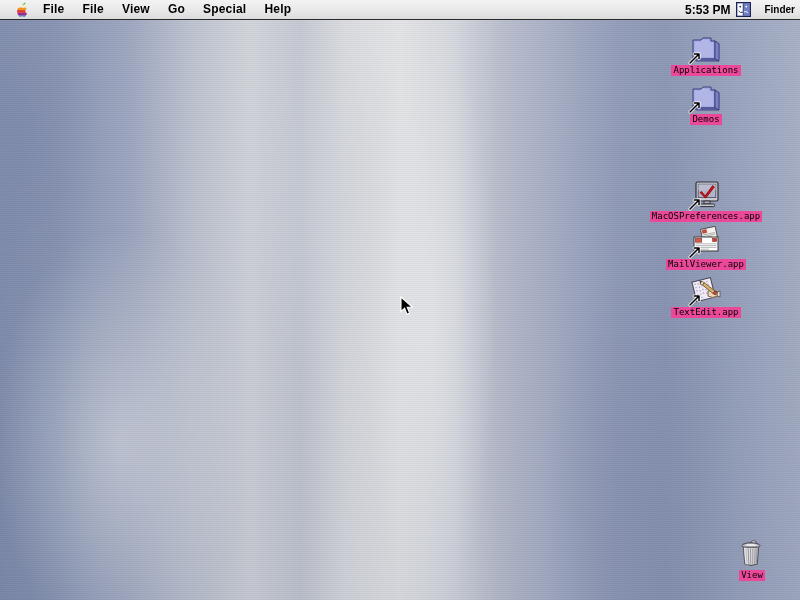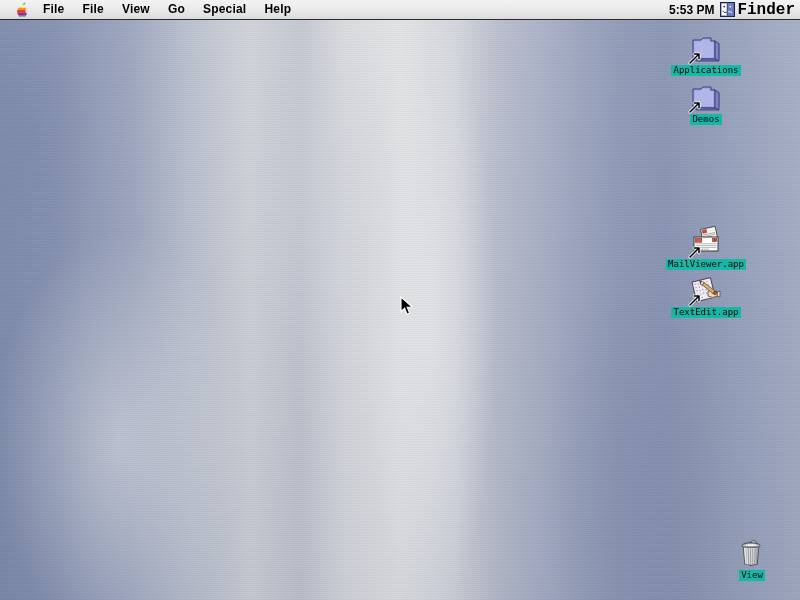--- a/index.html
+++ b/index.html
@@ -103,42 +103,43 @@
     font-size: 12px;
     font-weight: bold;
     color: #000;
   }
   #finder-menu {
     display: flex;
     align-items: center;
     gap: 2px;
   }
   #finder-menu-label {
-    font-family: Liberation Mono, monospace;
-    font-size: 16px;
+    font-family: Liberation Sans, sans-serif;
+    font-size: 10px;
     font-weight: bold;
     color: #000;
+    margin-left: 11px;
   }
 
   
   .desk-icon {
     position: absolute;
     width: 170px;
     display: flex;
     flex-direction: column;
     align-items: center;
     transform: translateX(-50%);
   }
   .icon-art {
     position: relative;
     width: 34px; height: 32px;
   }
   .icon-label {
     margin-top: 1px;
-    background: #14b8a6;
+    background: #ec4899;
     color: #000000;
     font-family: "DejaVu Sans Mono", "Liberation Mono", monospace;
     font-size: 9px;
     line-height: 11px;
     padding: 0px 2px;
     white-space: nowrap;
     border: 0;
   }
   .alias-arrow {
     position: absolute;
@@ -234,20 +235,37 @@
       </svg>
       <svg class="alias-arrow" viewBox="0 0 13 13">
         <path d="M2 11 L11 2 M11 2 L6.2 2 M11 2 L11 6.8" stroke="#ffffff" stroke-width="3.1" fill="none" stroke-linecap="round"></path>
         <path d="M2 11 L11 2 M11 2 L6.2 2 M11 2 L11 6.8" stroke="#000000" stroke-width="1.5" fill="none" stroke-linecap="round"></path>
       </svg>
     </div>
     <div class="icon-label">Demos</div>
   </div>
 
 
+  <div class="desk-icon" style="left:706px; top:178px;">
+    <div class="icon-art">
+      <svg width="34" height="32" viewBox="0 0 34 32">
+        <rect x="7" y="4" width="22" height="19" rx="1.5" fill="#c9c9cf" stroke="#2f2f3a" stroke-width="1.2"></rect>
+        <rect x="9.2" y="6.2" width="17.6" height="13.4" fill="#b2b2c8" stroke="#4a4a5e" stroke-width="0.8"></rect>
+        <rect x="9.2" y="6.2" width="17.6" height="6" fill="#c3c3d6" opacity="0.6"></rect>
+        <path d="M12.5 13.5 L16.2 17.8 L23.6 7.6 L25.4 9.0 L16.6 20.2 L11.0 14.6 Z" fill="#cc1111" stroke="#7c0000" stroke-width="0.7"></path>
+        <rect x="15" y="23" width="6" height="3" fill="#aeaeb8" stroke="#2f2f3a" stroke-width="0.9"></rect>
+        <rect x="10.5" y="26" width="15" height="2.6" rx="1" fill="#c9c9cf" stroke="#2f2f3a" stroke-width="1"></rect>
+      </svg>
+      <svg class="alias-arrow" viewBox="0 0 13 13">
+        <path d="M2 11 L11 2 M11 2 L6.2 2 M11 2 L11 6.8" stroke="#ffffff" stroke-width="3.1" fill="none" stroke-linecap="round"></path>
+        <path d="M2 11 L11 2 M11 2 L6.2 2 M11 2 L11 6.8" stroke="#000000" stroke-width="1.5" fill="none" stroke-linecap="round"></path>
+      </svg>
+    </div>
+    <div class="icon-label">MacOSPreferences.app</div>
+  </div>
 
   <div class="desk-icon" style="left:706px; top:226px;justify-content:flex-end;">
     <div class="icon-art">
       <svg width="34" height="32" viewBox="0 0 34 32">
         <g transform="rotate(-12 19 10)">
           <rect x="13" y="2" width="15" height="11" fill="#f4f2ec" stroke="#4a4a4a" stroke-width="0.9"></rect>
           <rect x="14.5" y="3.3" width="4" height="3" fill="#d94a3a" stroke="#7a2a20" stroke-width="0.5"></rect>
           <line x1="14.5" y1="8" x2="26.5" y2="8" stroke="#8a8a8a" stroke-width="0.6"></line>
           <line x1="14.5" y1="9.6" x2="26.5" y2="9.6" stroke="#8a8a8a" stroke-width="0.6"></line>
           <line x1="14.5" y1="11.2" x2="23" y2="11.2" stroke="#8a8a8a" stroke-width="0.6"></line>

